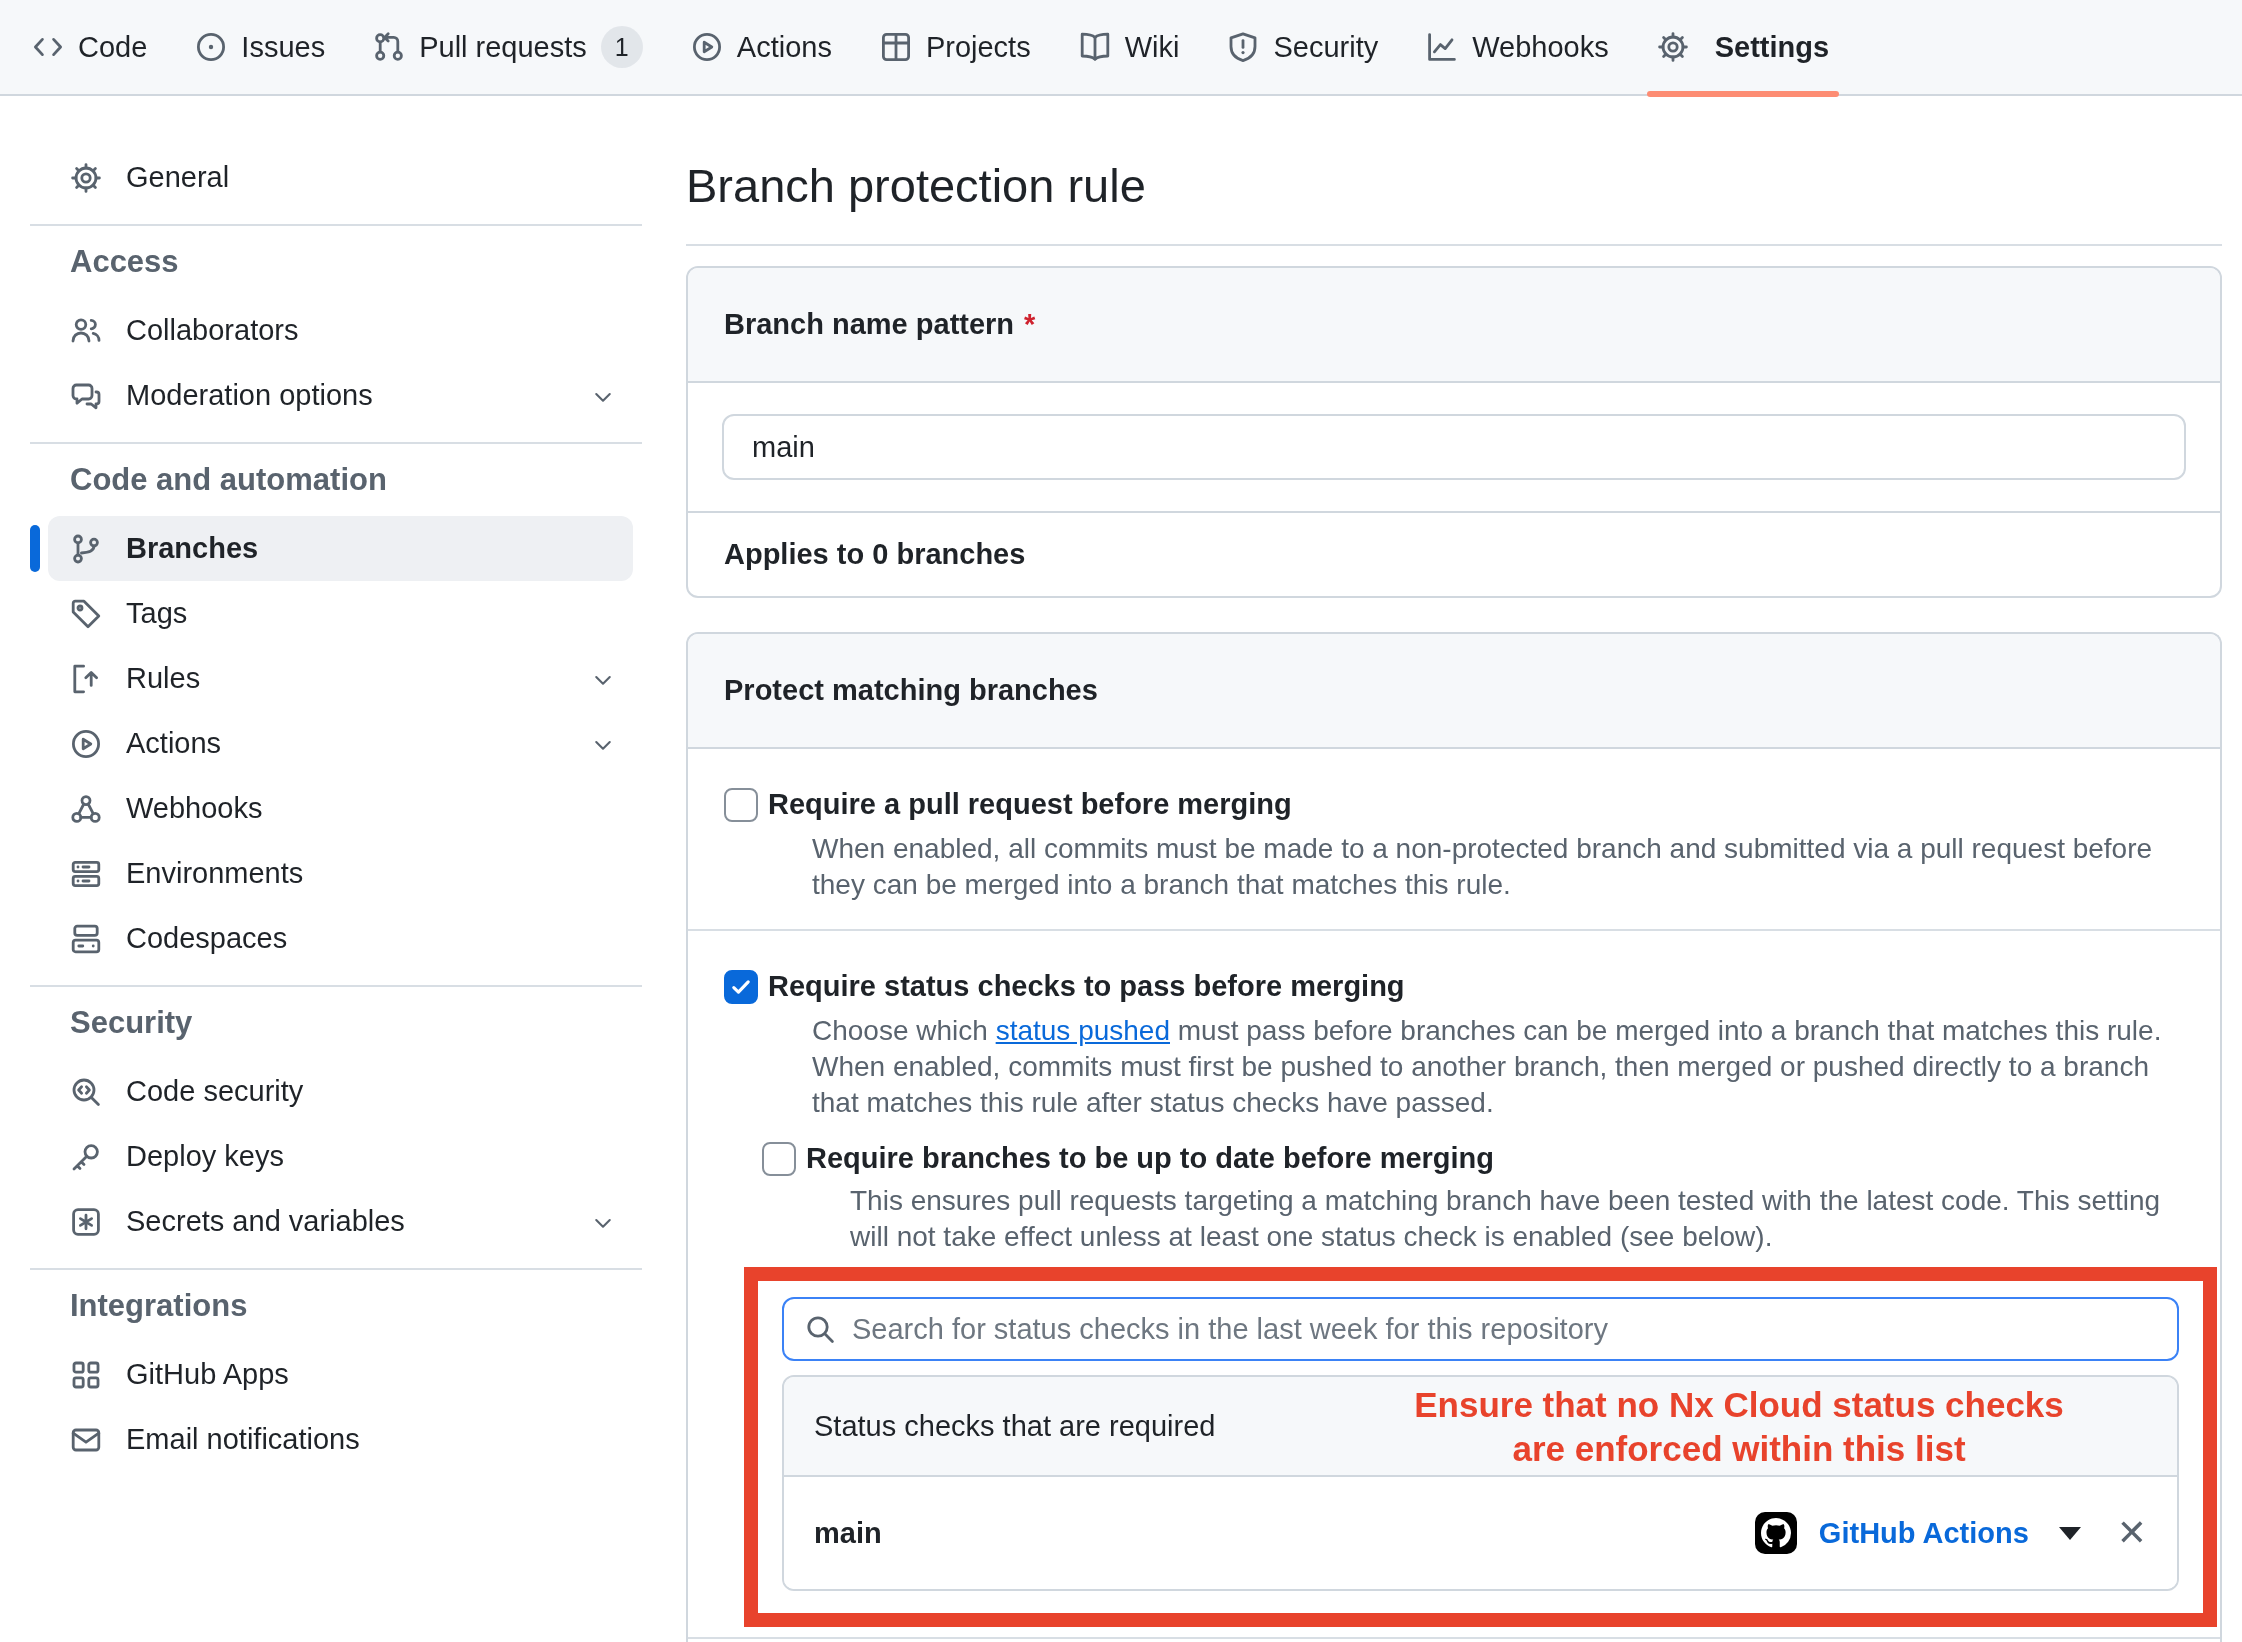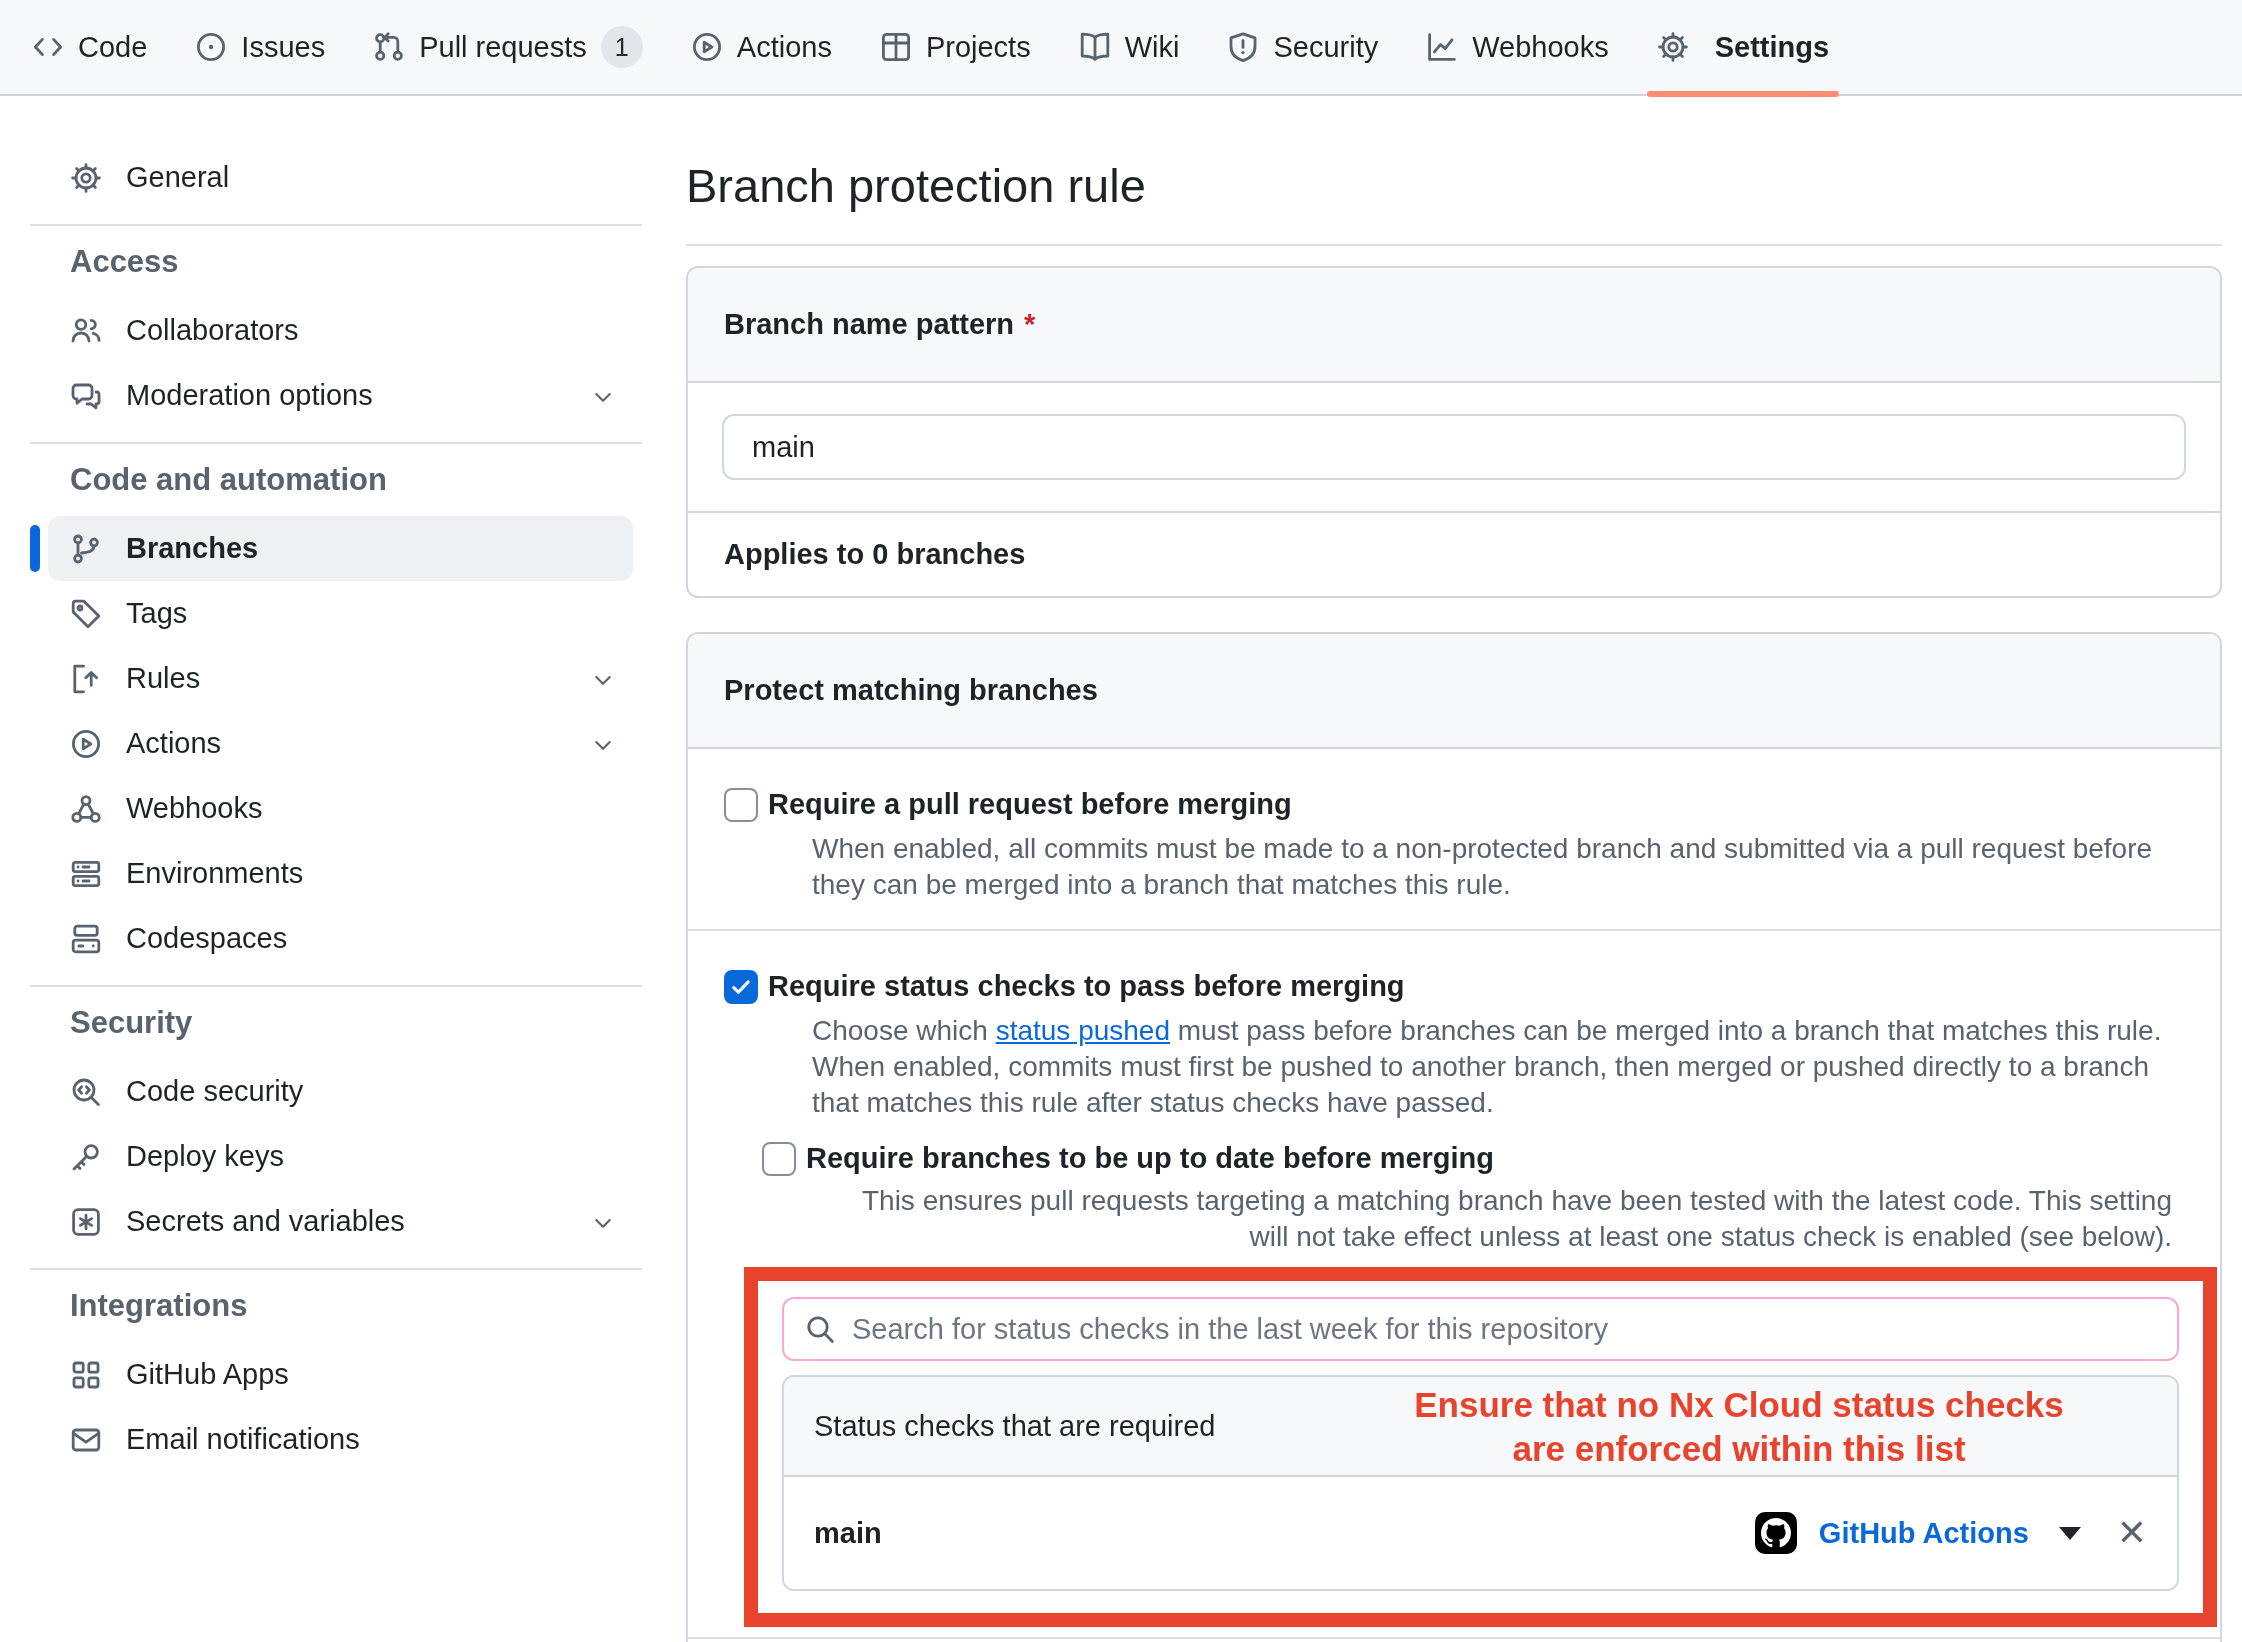--- a/index.html
+++ b/index.html
@@ -83,29 +83,29 @@
     border:2px solid #868f99; border-radius:8px; background:#fff; cursor:pointer;
     display:flex; align-items:center; justify-content:center;
   }
   .checkbox.checked { background:#0969da; border-color:#0969da; }
   .opt-text { width:1402px; }
   .opt-label { font-size:29px; font-weight:700; line-height:38px; }
   .opt-desc { font-size:28px; color:#59636e; line-height:36px; margin-top:8px;margin-left:44px; }
   .opt-desc a { color:#0969da; text-decoration:underline; cursor:pointer; }
   .sub-option { margin-left:38px; margin-top:18px; }
   .sub-option .opt-text { width:1366px; }
-  .sub-option .opt-desc { margin-top:6px;text-align:right; }
+  .sub-option .opt-desc { margin-top:6px; }
 
   
   .red-box {
     margin:12px 0 0 20px; width:1473px;
     border:14px solid #e8432c; background:#fff; padding:16px 24px 22px;
   }
   .search-box {
-    height:64px; border:2px solid #f9a8d4; border-radius:12px; background:#fff;
+    height:64px; border:2px solid #3b82f6; border-radius:12px; background:#fff;
     display:flex; align-items:center; gap:16px; padding:0 20px;
   }
   .search-box input {
     border:none; outline:none; flex:1; font-size:29px; color:#1f2328;
     font-family:inherit; background:transparent;
   }
   .search-box input::placeholder { color:#6e7781; }
   .checks-list { margin-top:14px; border:2px solid #d0d7de; border-radius:12px; overflow:hidden; }
   .checks-header {
     position:relative; height:100px; background:#f6f8fa; border-bottom:2px solid #d0d7de;

